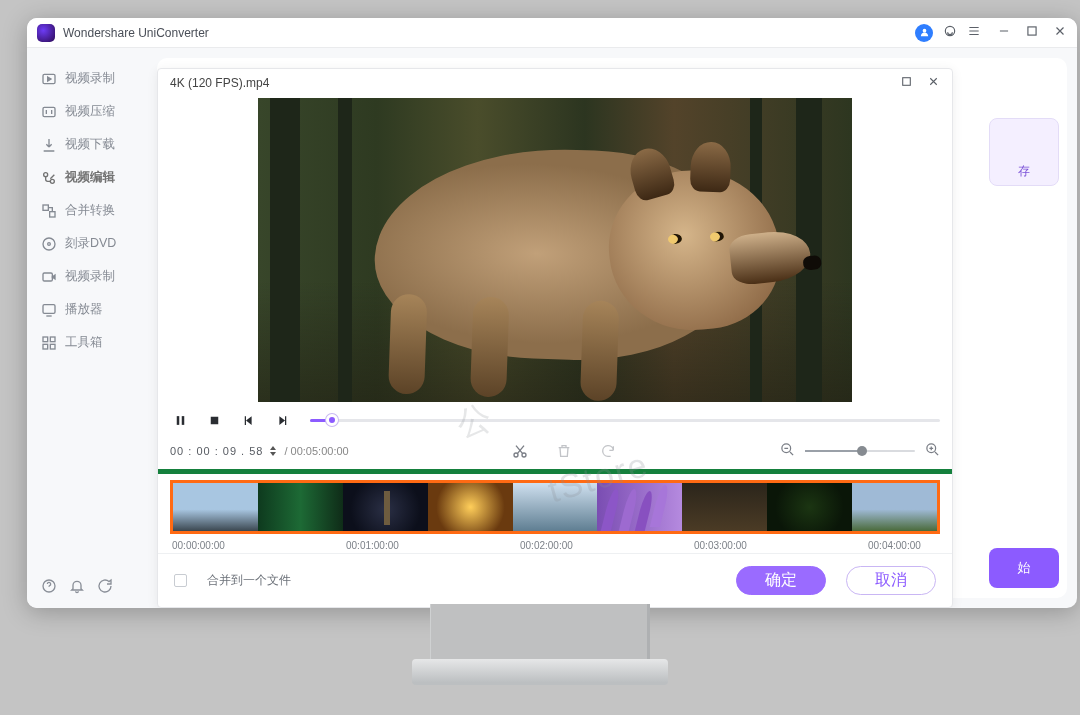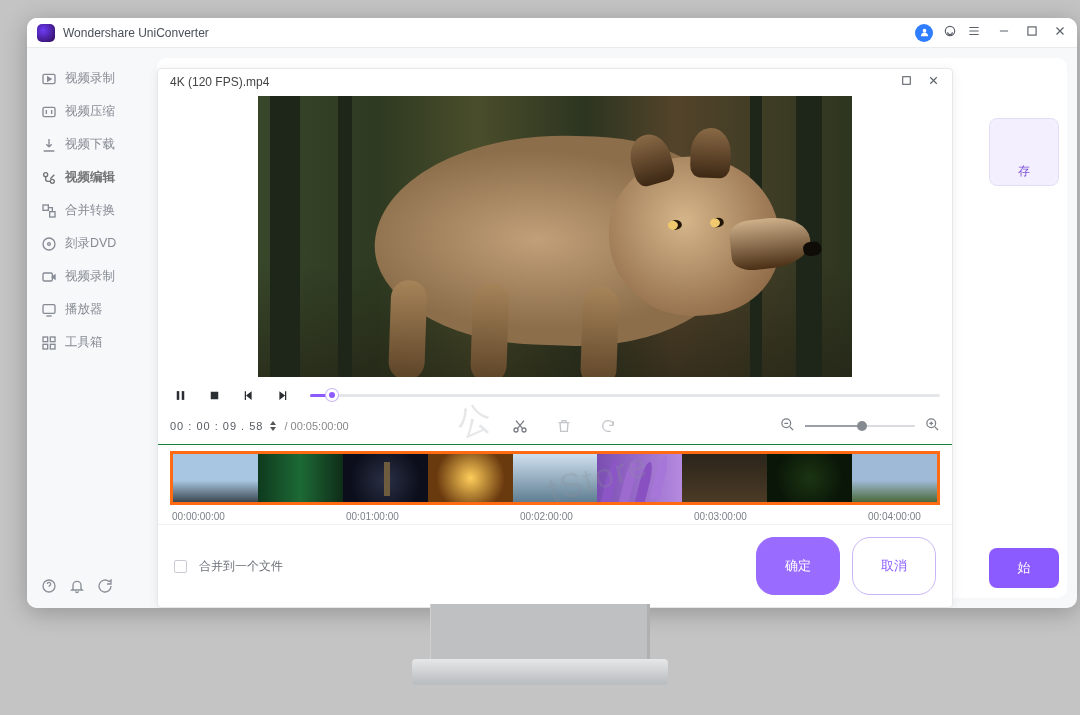--- a/index.html
+++ b/index.html
@@ -61,21 +61,21 @@
   .l1{left:18px;} .l2{left:100px;} .l3{left:210px;}
 
   
   .play-row { display:flex; align-items:center; gap:14px; padding:8px 12px; }
   .play-row .btn { width:20px; height:20px; display:flex; align-items:center; justify-content:center; color:#333; }
   .play-row svg { width:15px; height:15px; }
   .seek { flex:1; height:3px; background:#e5e6ea; border-radius:2px; position:relative; margin-left:4px;}
   .seek .fill{position:absolute; left:0; top:0; bottom:0; width:3.5%; background:#8c5bff; border-radius:2px;}
   .seek .knob{position:absolute; left:3.5%; top:50%; width:12px;height:12px;border-radius:50%;background:#8c5bff;border:3px solid #fff; box-shadow:0 0 0 1px #c9b8f3; transform:translate(-50%,-50%);}
 
-  .time-row { display:flex; align-items:center; padding:4px 12px 10px; font-size:11px; color:#575b62; border-bottom:1px solid #15803d;}
+  .time-row { display:flex; align-items:center; padding:4px 12px 10px; font-size:11px; color:#575b62; border-bottom:5px solid #15803d;}
   .time-edit{ display:flex; align-items:center; gap:3px; font-family:monospace; letter-spacing:1px;}
   .spin { display:flex; flex-direction:column; margin-left:4px;}
   .spin i{width:0;height:0;border-left:3px solid transparent;border-right:3px solid transparent;}
   .spin .up{border-bottom:4px solid #555;margin-bottom:2px;} .spin .dn{border-top:4px solid #555;}
   .dur{ margin-left:8px; color:#888;}
   .time-row .mid { flex:1; display:flex; justify-content:center; gap:28px;}
   .mid .ic{ color:#7a7e86; width:16px; height:16px; }
   .zoom { display:flex; align-items:center; gap:10px;}
   .z-track{ width:110px; height:2px; background:#d9dbdf; position:relative; border-radius:2px;}
   .z-track .f{position:absolute; left:0;top:0;bottom:0;width:52%;background:#9aa0a8;}
@@ -99,24 +99,24 @@
   .th5::before{content:"";position:absolute;left:10%;bottom:0;width:10px;height:42px;background:#8c56c7;border-radius:50% 50% 0 0;transform:skewX(-14deg);box-shadow:18px 0 #9d6ad0,34px 2px #8850c0,48px -4px #a776d9;}
   .th6{background:linear-gradient(#2b251b,#4b3b25);} 
   .th7{background:radial-gradient(circle at 50% 50%, #1b3512, #0a1608 70%);} 
   .th8{background:linear-gradient(#9fbad6 55%,#4a6a3a);} 
 
   .ticks { display:flex; font-size:10px; color:#7c8188; padding:6px 2px 0; position:relative;}
   .tick { flex:1; }
   .tick:last-child{flex:0 0 70px;}
 
   
-  .ed-foot { display:flex; align-items:center; padding:12px 16px; border-top:1px solid #eef0f2; gap:12px;}
+  .ed-foot { display:flex; align-items:center; padding:12px 16px; border-top:1px solid #eef0f2; gap:20px;}
   .chk { width:13px; height:13px; border:1px solid #c8ccd2; border-radius:2px; }
   .foot-label { font-size:12px; color:#6b7078; flex:1; text-align:left;}
-  .pill { padding:19px 28px; border-radius:18px; font-size:13px; cursor:pointer;}
+  .pill { padding:3px 28px; border-radius:18px; font-size:16px; cursor:pointer;}
   .pill.primary{ background:#9a6bff; color:#fff; border:1px solid #9a6bff;}
   .pill.ghost{ background:#fff; color:#8c5bff; border:1px solid #c9b6f4;}
 
   .watermark{position:absolute; left:430px; top:380px; font-size:34px; color:rgba(140,144,150,.22); transform:rotate(-16deg); letter-spacing:2px; pointer-events:none; z-index:50;}
   .watermark2{position:absolute; left:520px; top:440px; font-size:34px; color:rgba(140,144,150,.25); transform:rotate(-16deg); letter-spacing:2px; pointer-events:none; z-index:50;}
 </style>
 </head>
 <body>
 
 <div class="monitor">

